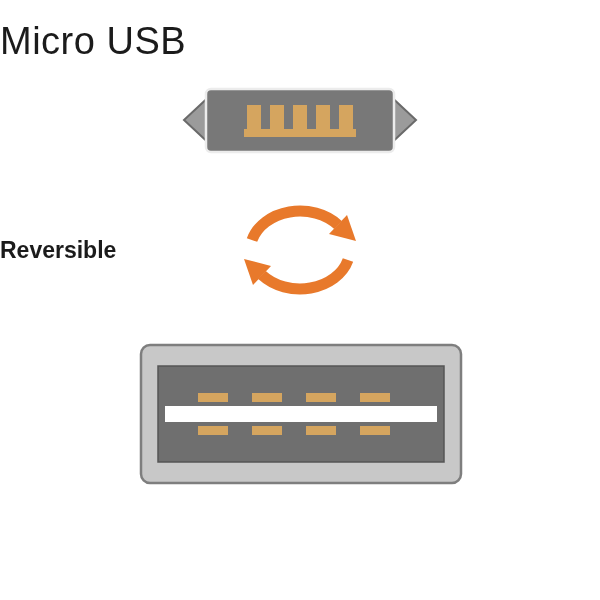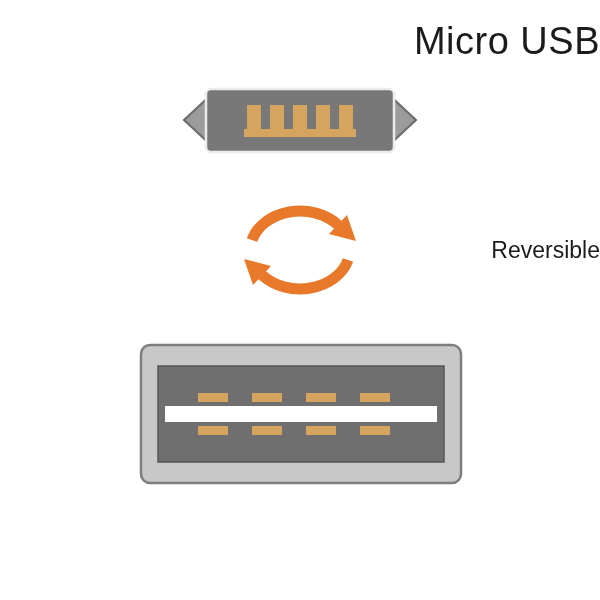--- a/index.html
+++ b/index.html
@@ -12,33 +12,34 @@
     position: relative;
     width: 600px;
     height: 600px;
     background: #ffffff;
     overflow: hidden;
   }
   .label {
     position: absolute;
     left: 0;
     width: 100%;
-    text-align: right;
+    text-align: left;
     color: #1b1b1b;
   }
   .label-top {
     top: 18px;
     font-size: 38px;
     line-height: 46px;
     letter-spacing: 0.5px;
   }
   .label-mid {
     top: 236px;
     font-size: 23px;
     line-height: 28px;
+    font-weight: bold;
   }
   .label-bottom {
     top: 512px;
     font-size: 42px;
     line-height: 50px;
     letter-spacing: 0.5px;
   }
   .gfx {
     position: absolute;
     top: 0;

